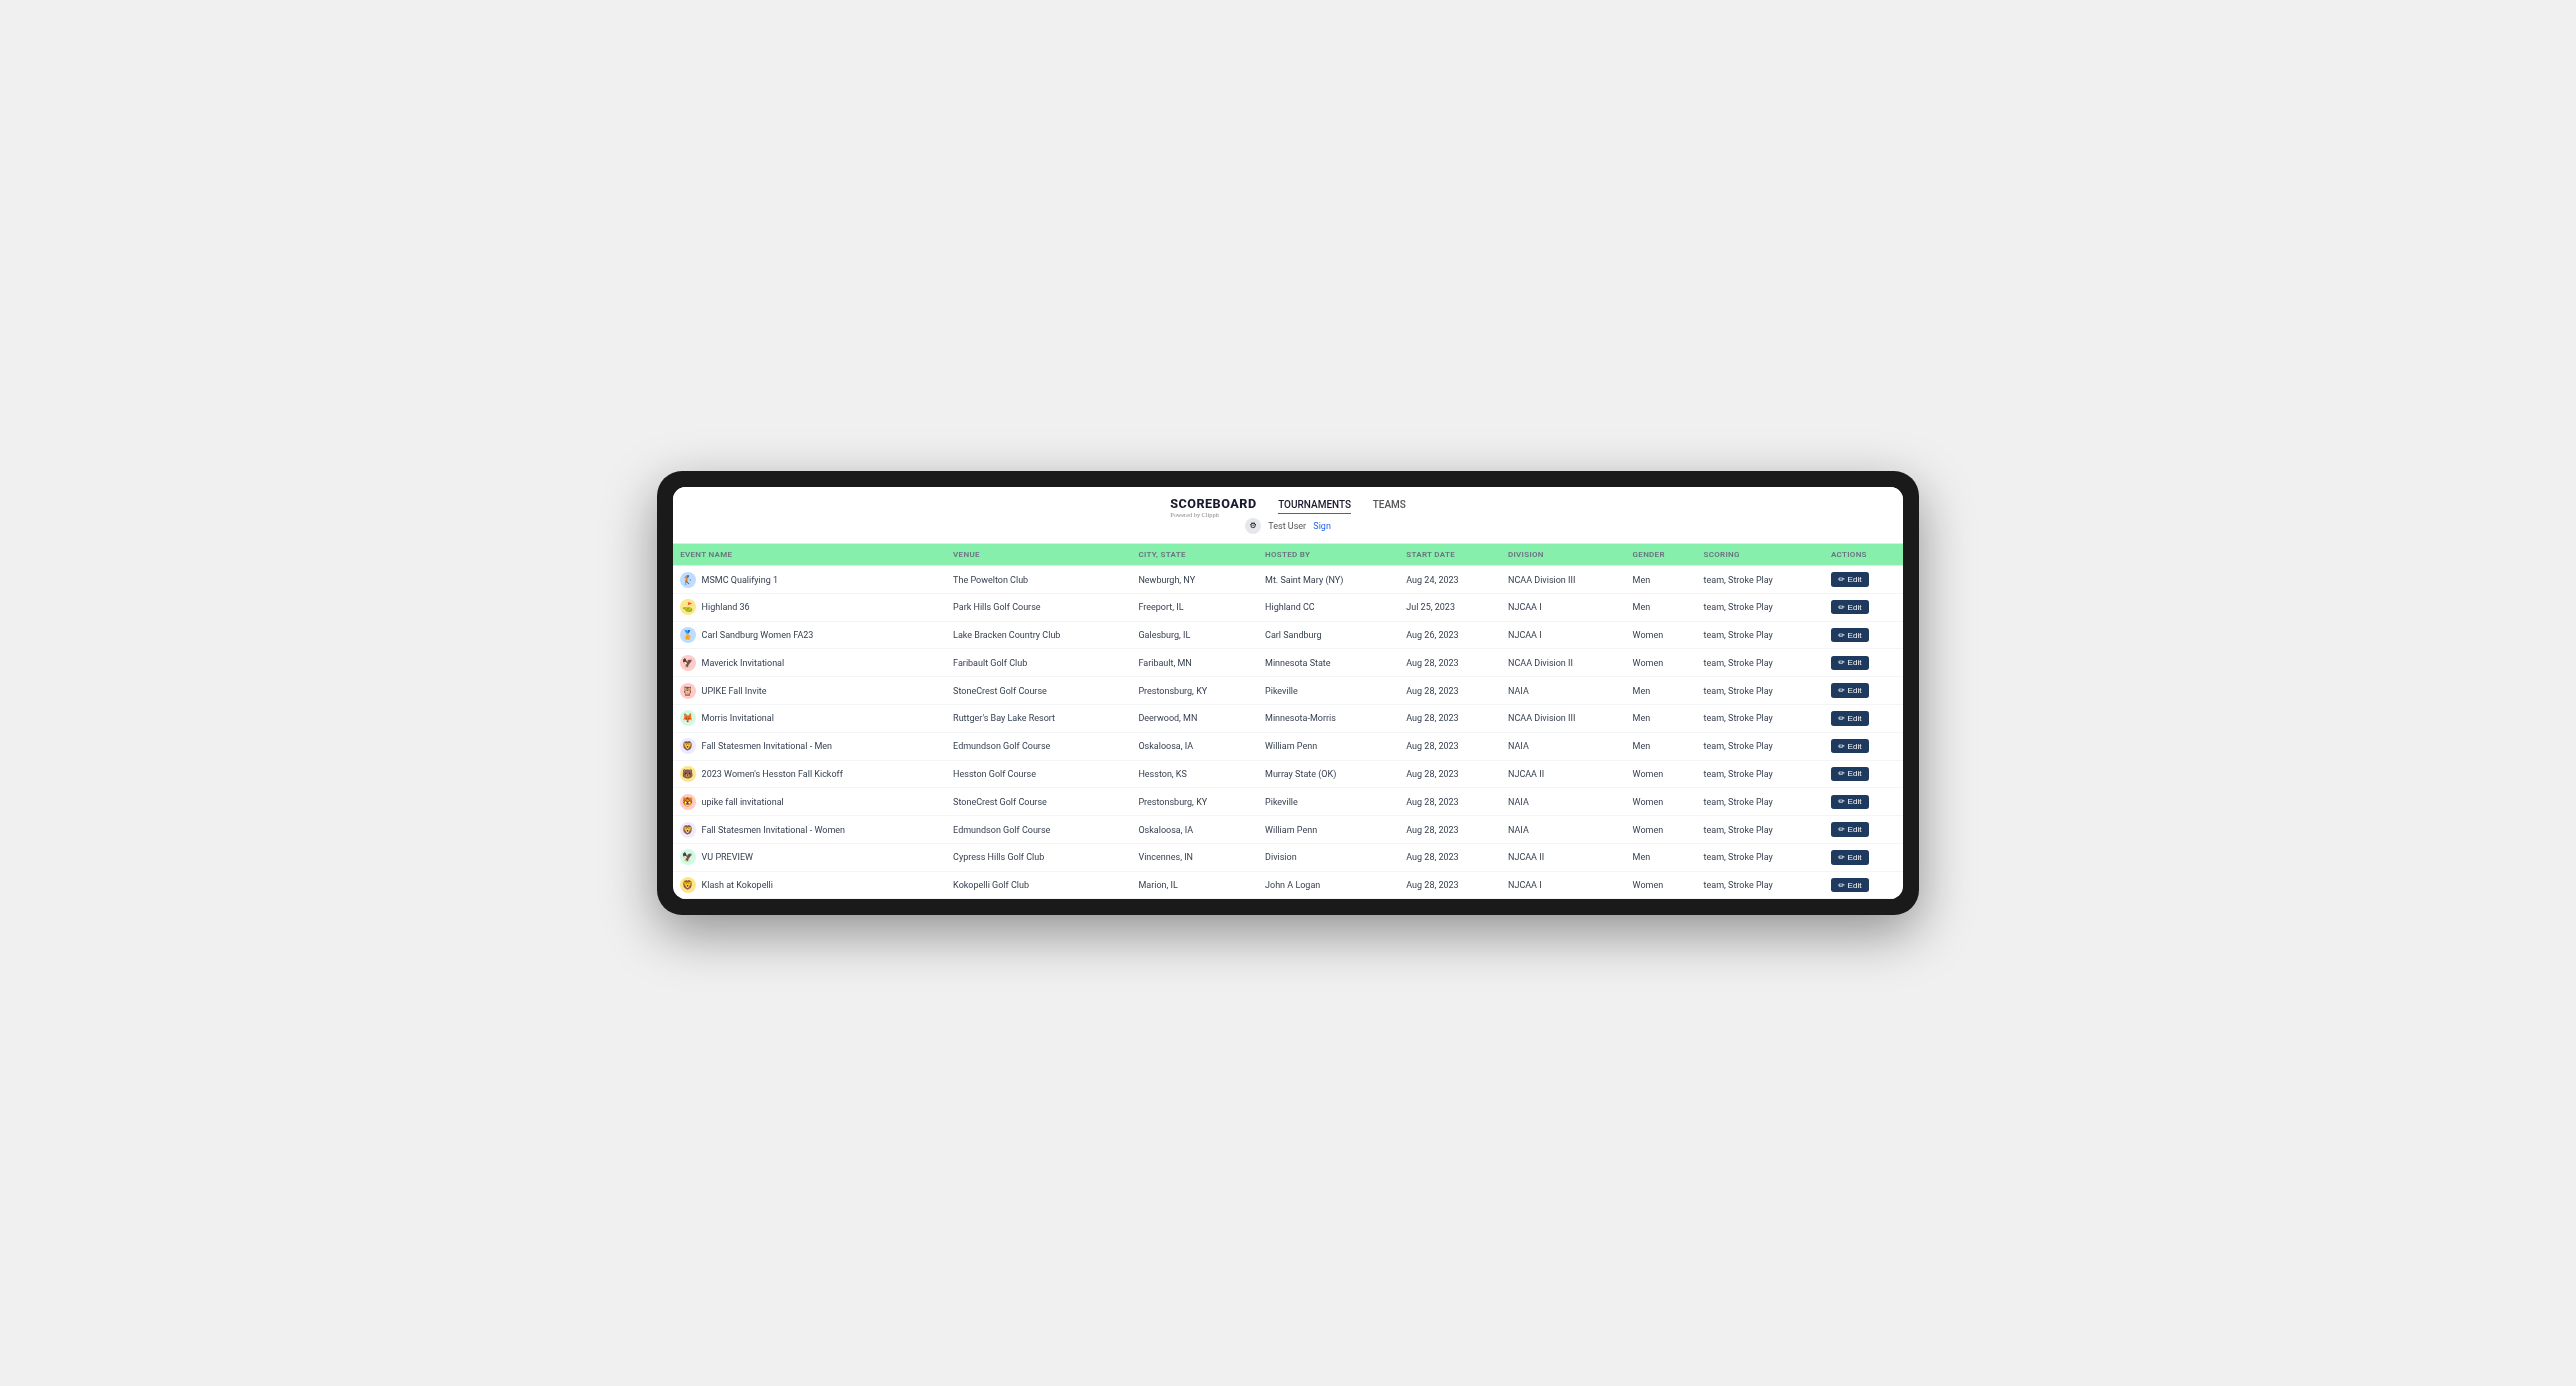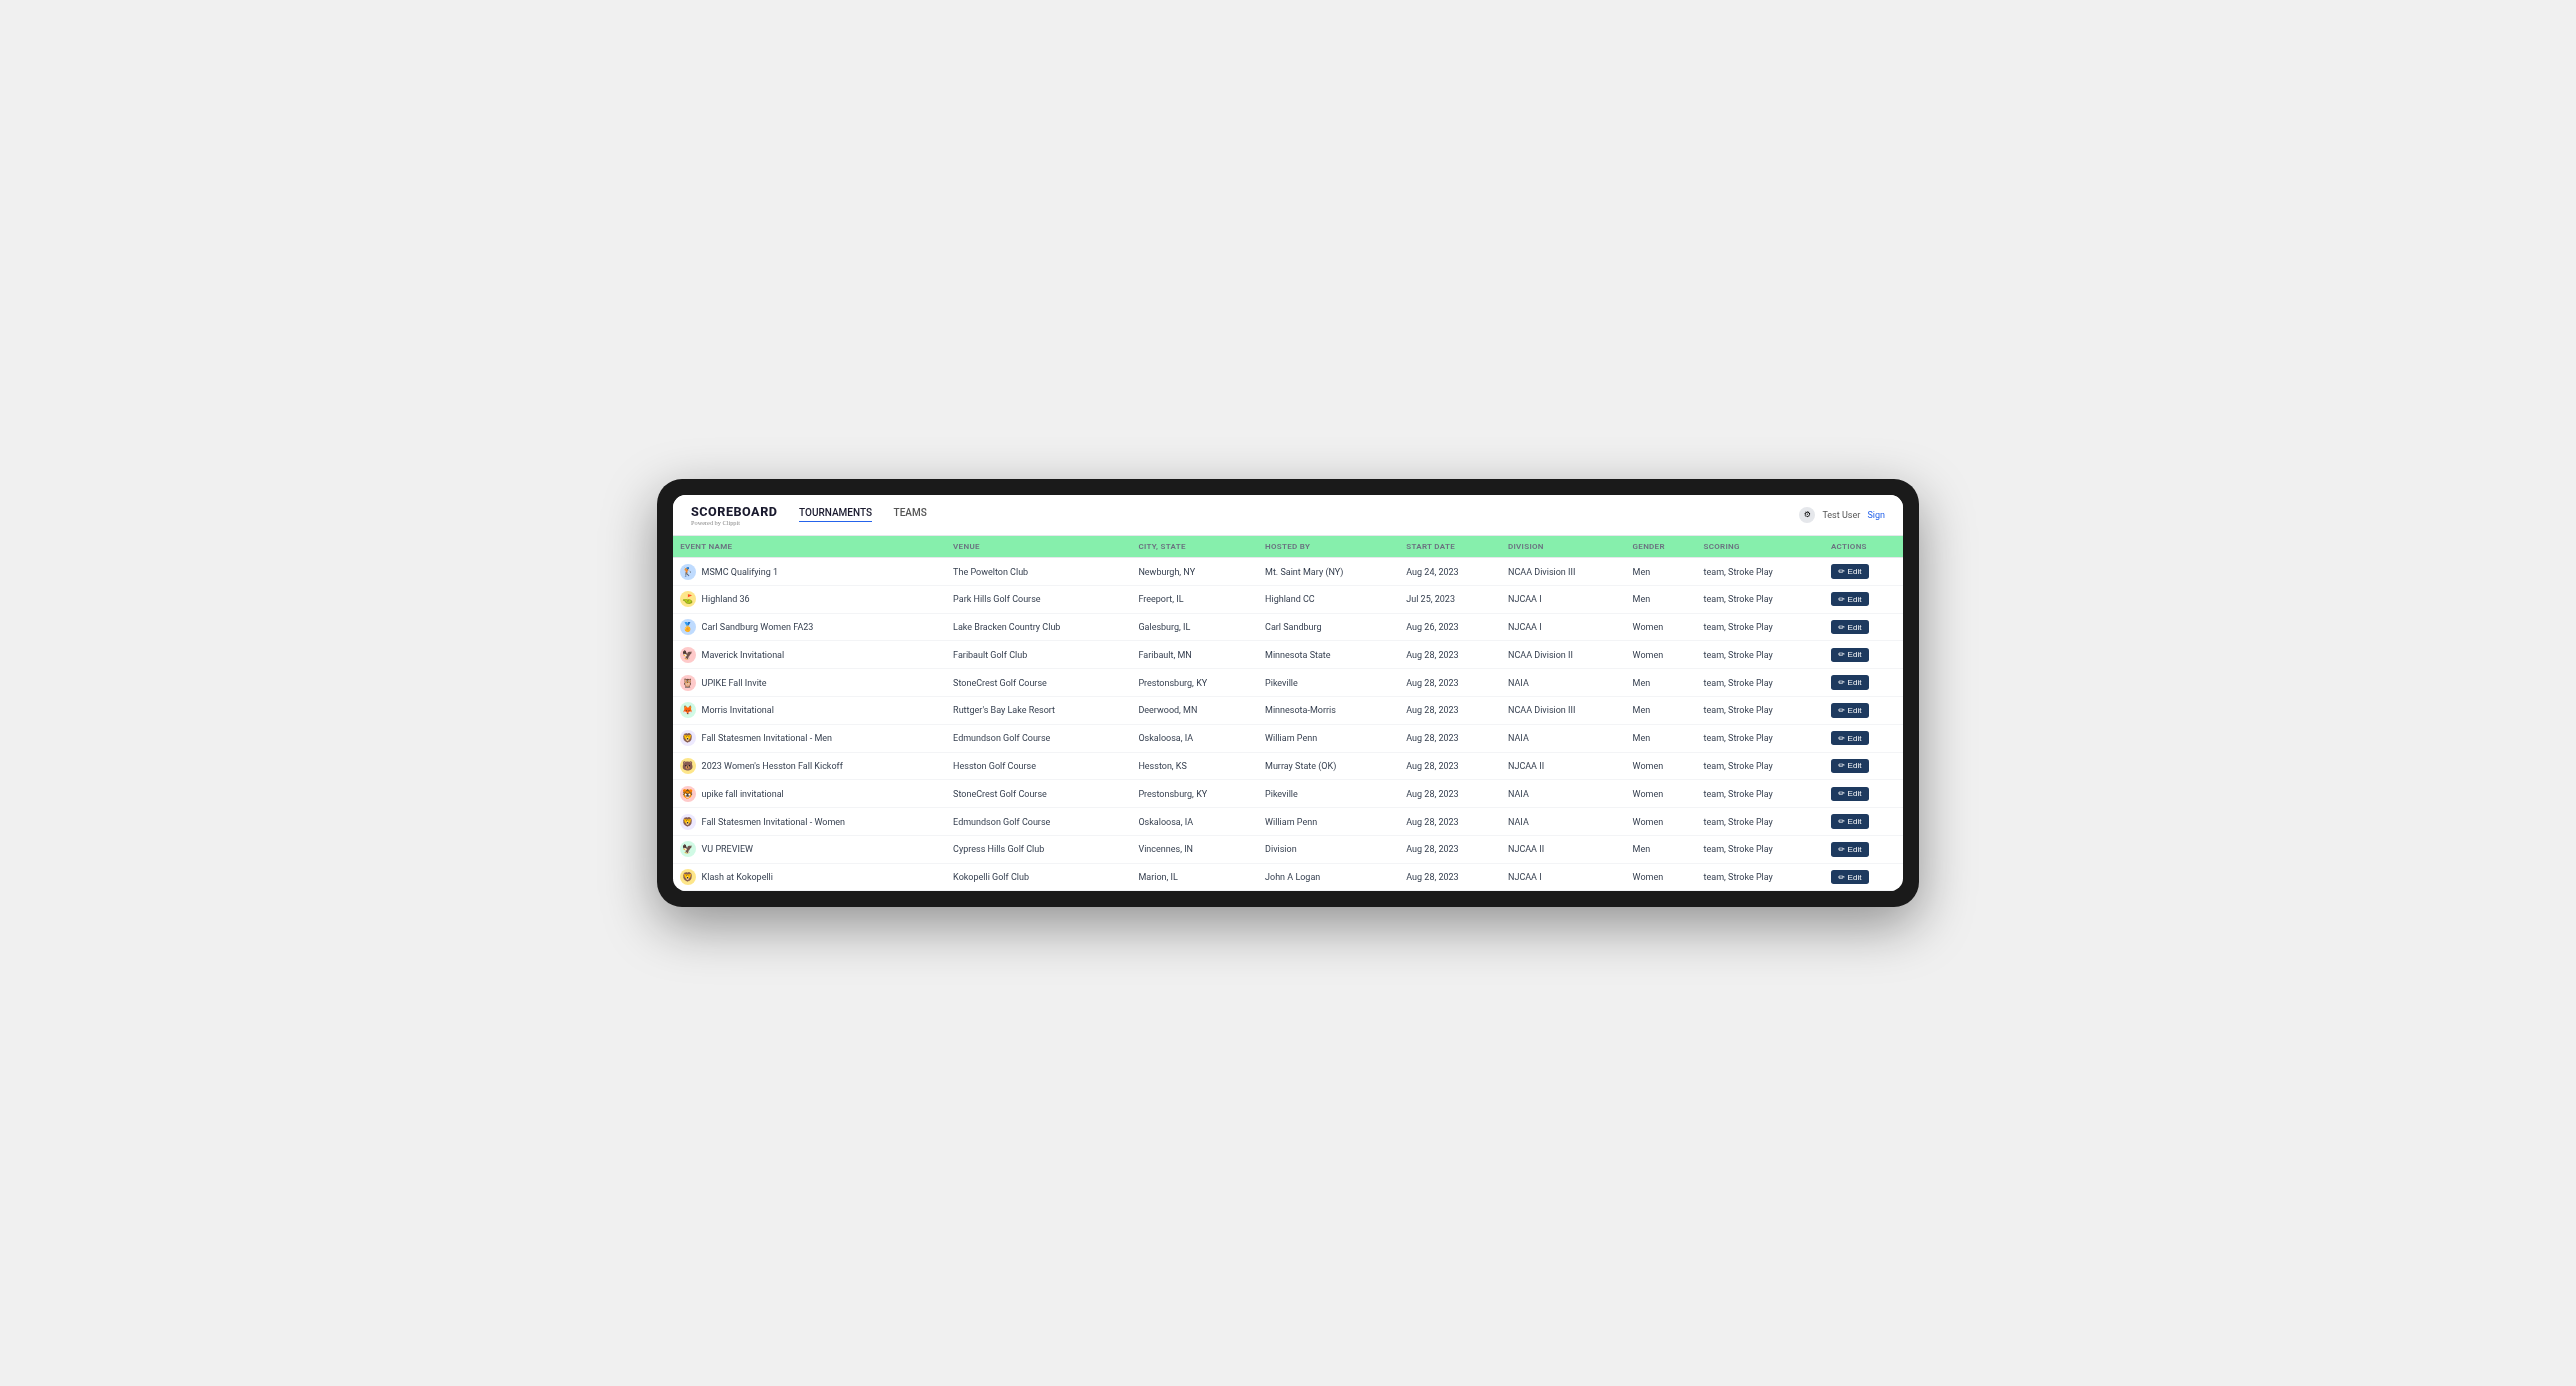--- a/index.html
+++ b/index.html
@@ -38,20 +38,21 @@
     }
 
     
     .app-header {
       background: #fff;
       border-bottom: 0.9px solid #e5e7eb;
       padding: 9px 18px;
       display: flex;
       align-items: center;
       justify-content: space-between;
+      flex-direction: column;
     }
 
     .logo-area {
       display: flex;
       flex-direction: column;
     }
 
     .logo-text {
       font-size: 12.6px;
       font-weight: 800;

